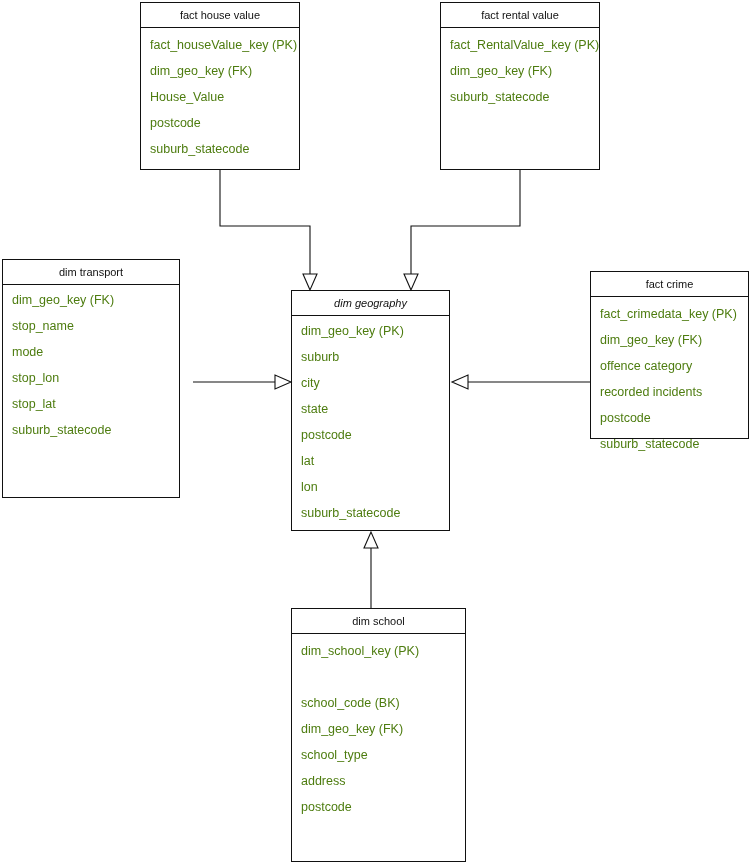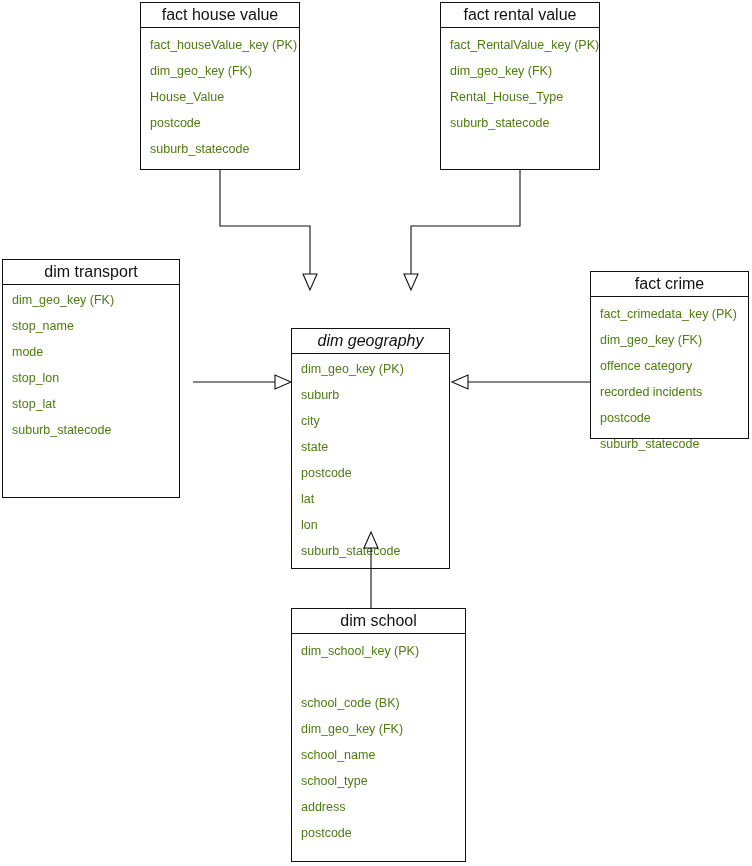--- a/index.html
+++ b/index.html
@@ -19,21 +19,21 @@
     position: absolute;
     box-sizing: border-box;
     border: 1px solid #111111;
     background: #ffffff;
   }
   .entity-header {
     box-sizing: border-box;
     height: 25px;
     line-height: 24px;
     text-align: center;
-    font-size: 16px;
+    font-size: 11px;
     color: #111111;
     border-bottom: 1px solid #111111;
     white-space: nowrap;
     overflow: hidden;
   }
   .entity-header.italic {
     font-style: italic;
   }
   .entity-body {
     position: relative;
@@ -81,36 +81,35 @@
           <div class="attr" style="height: 26px;">House_Value</div>
           <div class="attr" style="height: 26px;">postcode</div>
           <div class="attr" style="height: 26px;">suburb_statecode</div>
         </div>
       </div>
       <div class="entity" style="left: 440px; top: 2px; width: 160px; height: 168px;">
         <div class="entity-header">fact rental value</div>
         <div class="entity-body" style="padding-top: 4px;">
           <div class="attr" style="height: 26px;">fact_RentalValue_key (PK)</div>
           <div class="attr" style="height: 26px;">dim_geo_key (FK)</div>
-          <div class="attr" style="height: 26px;">Rental_House_Type</div>
           <div class="attr" style="height: 26px;">suburb_statecode</div>
         </div>
       </div>
       <div class="entity" style="left: 2px; top: 259px; width: 178px; height: 239px;">
         <div class="entity-header">dim transport</div>
         <div class="entity-body" style="padding-top: 2px;">
           <div class="attr" style="height: 26px;">dim_geo_key (FK)</div>
           <div class="attr" style="height: 26px;">stop_name</div>
           <div class="attr" style="height: 26px;">mode</div>
           <div class="attr" style="height: 26px;">stop_lon</div>
           <div class="attr" style="height: 26px;">stop_lat</div>
           <div class="attr" style="height: 26px;">suburb_statecode</div>
         </div>
       </div>
-      <div class="entity" style="left: 291px; top: 290px; width: 159px; height: 241px; margin-top: 38px;">
+      <div class="entity" style="left: 291px; top: 290px; width: 159px; height: 241px;">
         <div class="entity-header italic">dim geography</div>
         <div class="entity-body" style="padding-top: 2px;">
           <div class="attr" style="height: 26px;">dim_geo_key (PK)</div>
           <div class="attr" style="height: 26px;">suburb</div>
           <div class="attr" style="height: 26px;">city</div>
           <div class="attr" style="height: 26px;">state</div>
           <div class="attr" style="height: 26px;">postcode</div>
           <div class="attr" style="height: 26px;">lat</div>
           <div class="attr" style="height: 26px;">lon</div>
           <div class="attr" style="height: 26px;">suburb_statecode</div>
@@ -127,21 +126,20 @@
           <div class="attr" style="height: 26px;">suburb_statecode</div>
         </div>
       </div>
       <div class="entity" style="left: 291px; top: 608px; width: 175px; height: 254px;">
         <div class="entity-header">dim school</div>
         <div class="entity-body" style="padding-top: 4px;">
           <div class="attr" style="height: 26px;">dim_school_key (PK)</div>
           <div class="attr" style="height: 26px;"></div>
           <div class="attr" style="height: 26px;">school_code (BK)</div>
           <div class="attr" style="height: 26px;">dim_geo_key (FK)</div>
-          <div class="attr" style="height: 26px;">school_name</div>
           <div class="attr" style="height: 26px;">school_type</div>
           <div class="attr" style="height: 26px;">address</div>
           <div class="attr" style="height: 26px;">postcode</div>
           <div class="attr" style="height: 26px;"></div>
         </div>
       </div>
     </div>
   <svg class="links" id="links" viewBox="0 0 752 866" xmlns="http://www.w3.org/2000/svg">
       <g>
         <path d="M 220 170 L 220 226 L 310 226 L 310 274"></path>

